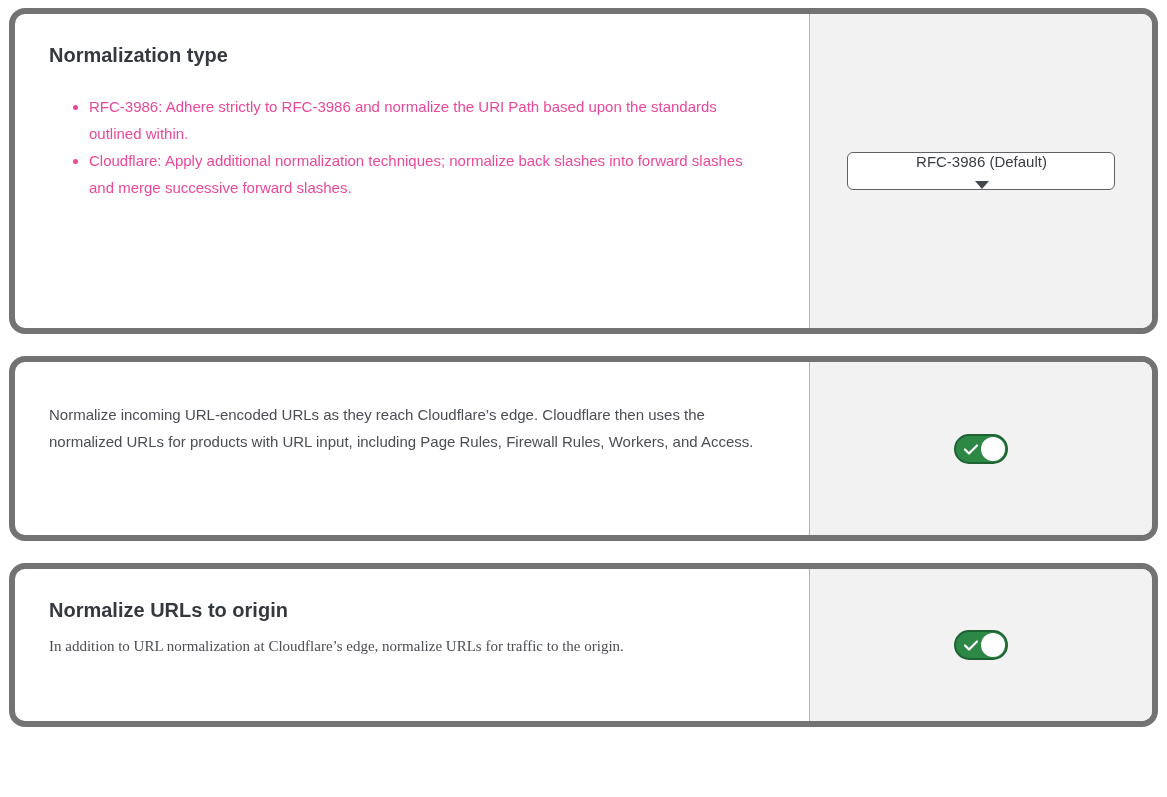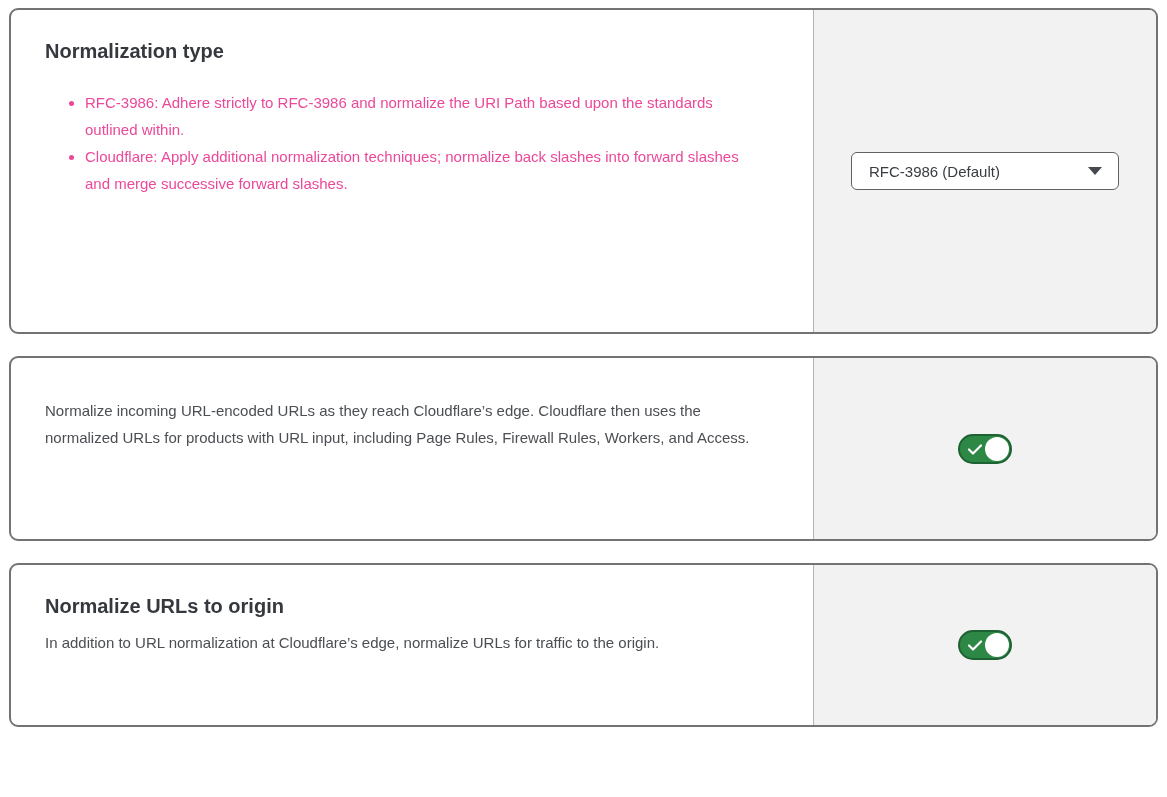--- a/index.html
+++ b/index.html
@@ -16,22 +16,22 @@
   }
   .page-title {
     font-size: 21px;
     font-weight: 700;
     color: #35393e;
     margin: 0 0 35px 0;
     letter-spacing: 0.1px;
   }
   .card {
     width: 1149px;
-    border: 2px solid #737373;
-    border-radius: 9px;
+    border: 6px solid #737373;
+    border-radius: 16px;
     background: #ffffff;
     display: flex;
     align-items: stretch;
     overflow: hidden;
     margin-bottom: 22px;
   }
   .card:last-child { margin-bottom: 0; }
   .card-left {
     flex: 1 1 auto;
     padding: 30px 40px 30px 34px;
@@ -72,34 +72,35 @@
   .footer-line {
     margin-top: 27px;
     max-width: 720px;
   }
   a.doc-link {
     color: #0b6dcf;
     text-decoration: none;
     cursor: pointer;
   }
   .desc-incoming { max-width: 726px; margin-top: 9px; }
-  .desc-origin   { max-width: 692px; margin-top: 4px; }
+  .desc-origin   { max-width: 692px; margin-top: 4px; font-family: Liberation Serif, serif; }
 
   
   .select-box {
     width: 268px;
     height: 38px;
     background: #ffffff;
     border: 1px solid #5f6164;
     border-radius: 6px;
     display: flex;
     align-items: center;
     justify-content: space-between;
     padding: 0 16px 0 17px;
     cursor: pointer;
+    flex-direction: column;
   }
   .select-value {
     font-size: 15px;
     color: #393c40;
   }
   .caret {
     width: 0;
     height: 0;
     border-left: 7px solid transparent;
     border-right: 7px solid transparent;

